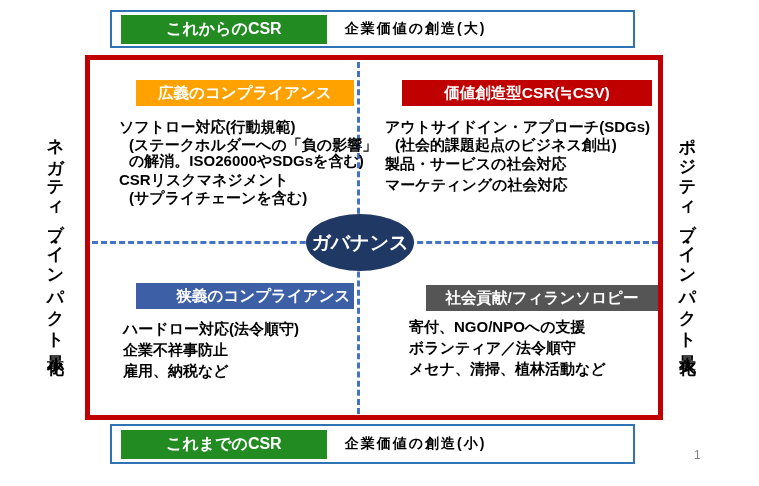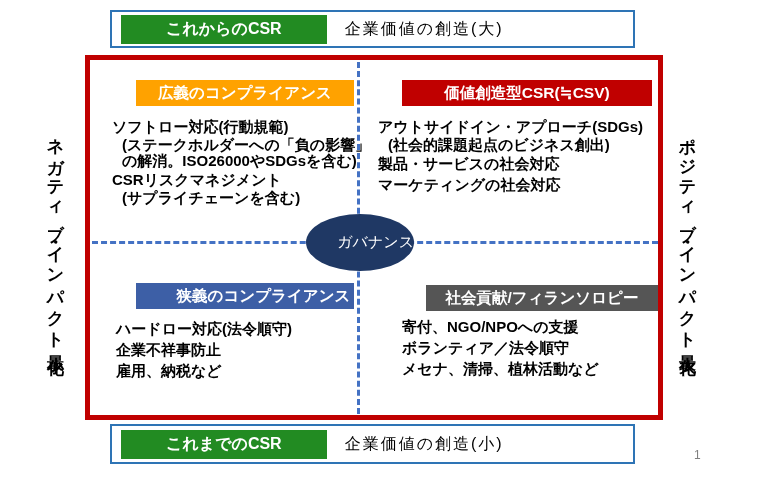--- a/index.html
+++ b/index.html
@@ -49,22 +49,22 @@
   .banner-bottom { top: 424px; height: 40px; text-align: right; }
   .banner-label {
     background: var(--green-label, #228B22);
     color: #fff;
     font-weight: bold;
     font-size: 16px;
     padding: 4px 45px;
     white-space: nowrap;
   }
   .banner-text {
-    font-weight: normal;
-    font-size: 16px;
+    font-weight: bold;
+    font-size: 14px;
     letter-spacing: 2px;
     white-space: nowrap;
   }
 
   
   .matrix {
     position: absolute;
     left: 85px;
     top: 55px;
     width: 578px;
@@ -112,39 +112,39 @@
   
   .q-body {
     position: absolute;
     font-weight: bold;
     color: #000;
   }
   .body-tl { left: 112px; top: 116px; }
   .body-tr { left: 378px; top: 116px; }
   .body-bl { left: 116px; top: 318px; }
   .body-br { left: 402px; top: 316px; }
-  .line { white-space: nowrap; }
+  .line { white-space: nowrap; margin-left: 7px; }
   .line.main { font-size: 15px;   line-height: 21px; }
   .line.sub  { font-size: 15px; line-height: 16px; padding-left: 10px; }
 
   
   .governance {
     position: absolute;
     left: 306px;
     top: 214px;
     width: 108px;
     height: 57px;
     background: var(--navy-ellipse, #1F3864);
     border-radius: 50%;
     color: #fff;
-    font-weight: normal;
-    font-size: 15px;
+    font-weight: bold;
+    font-size: 19px;
     display: flex;
     align-items: center;
-    justify-content: flex-end;
+    justify-content: center;
     white-space: nowrap;
   }
 
   .page-number {
     position: absolute;
     left: 694px;
     top: 448px;
     font-size: 12px;
     color: var(--page-gray, #808080);
   }

